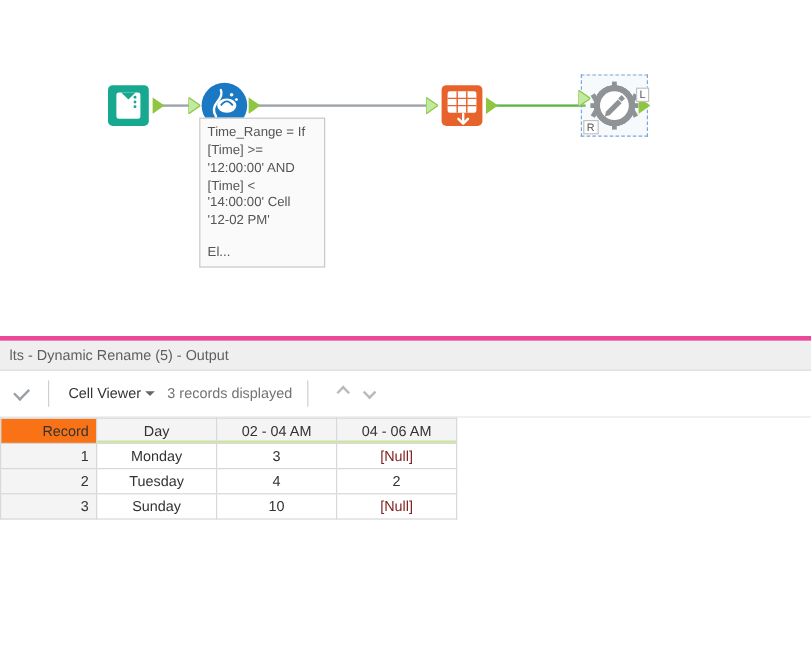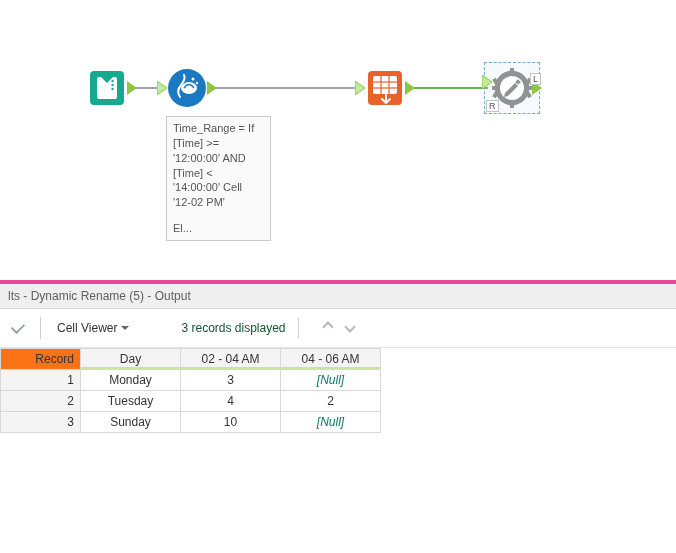--- a/index.html
+++ b/index.html
@@ -23,33 +23,33 @@
 
   .results-region { border-top: 4px solid #ec4899; }
   .panel-title { background: #efefef; border-bottom: 1px solid #d7d7d7; padding: 5px 8px; font-size: 12px; color: #5f5f5f; }
 
   .toolbar { display: flex; align-items: center; padding: 8px 10px; gap: 6px; border-bottom: 1px solid #e6e6e6; background:#fff;}
   .tb-sep { width: 1px; height: 22px; background: #d0d0d0; margin: 0 6px; }
   .dropdown-label { color: #333; font-size: 12px; padding: 2px 4px; display: inline-flex; align-items: center; gap: 4px; cursor: pointer; }
   .caret-down::after { content: ""; display: inline-block; border: 4px solid transparent; border-top-color: #666; transform: translateY(2px); }
   .check { width: 18px; height: 14px; position: relative; }
   .check::before { content: ""; position: absolute; left: 2px; top: 2px; width: 10px; height: 6px; border-left: 2.5px solid #9aa0a3; border-bottom: 2.5px solid #9aa0a3; transform: rotate(-45deg); }
-  .records-label { color: #14532d; margin-left: 42px; }
+  .records-label { color: #737373; }
   .nav-arrows { display: inline-flex; gap: 8px; margin-left: 10px; }
   .arrow { width: 14px; height: 14px; position: relative; opacity: 0.45; }
   .arrow.up::before { content:""; position:absolute; left:3px; top:2px; width:6px; height:6px; border-left:2px solid #666; border-top:2px solid #666; transform: rotate(45deg); }
   .arrow.down::before { content:""; position:absolute; left:3px; top:2px; width:6px; height:6px; border-left:2px solid #666; border-top:2px solid #666; transform: rotate(225deg); }
 
   table.grid { border-collapse: collapse; font-size: 12px; margin: 0; }
   table.grid th, table.grid td { border: 1px solid #d8d8d8; padding: 3px 8px; text-align: center; height: 20px; white-space: nowrap; }
   table.grid th { background: #f4f4f4; font-weight: normal; color: #333; border-top: 1px solid #d8d8d8; }
   table.grid th.rec, table.grid td.rec { text-align: right; background: #f4f4f4; width: 80px; padding-right: 6px; }
   table.grid th.rec { background: #f97316; }
   .hdr-accent { box-shadow: inset 0 -2px 0 0 #c7e59c; }
-  .null { color: #0f766e; font-style: italic; }
+  .null { color: #7f1d1d; }
   .col-day { width: 100px; }
   .col-v { width: 100px; }
 </style>
 </head>
 <body>
 
 <div class="canvas">
 
   <div class="wire" style="left:128px; width:36px;"></div>
   <div class="wire" style="left:210px; width:152px;"></div>
@@ -85,21 +85,21 @@
           <path d="M0 0 L10 7 L0 14 Z" fill="#bfeaa0" stroke="#8ec641" stroke-width="1"></path>
         </svg>
     </span>
     <span class="anchor-out">
       <svg width="10" height="14" viewBox="0 0 10 14">
           <path d="M0 0 L10 7 L0 14 Z" fill="#8ec641"></path>
         </svg>
     </span>
   </div>
 
-  <div class="annotation" style="left:166px; top:116px;">
+  <div class="annotation" style="left:166px; top:98px;">
     <div>Time_Range = If</div>
     <div>[Time] &gt;=</div>
     <div>'12:00:00' AND</div>
     <div>[Time] &lt;</div>
     <div>'14:00:00' Cell</div>
     <div>'12-02 PM'</div>
     <div style="height:11px"></div>
     <div>El...</div>
   </div>
 

